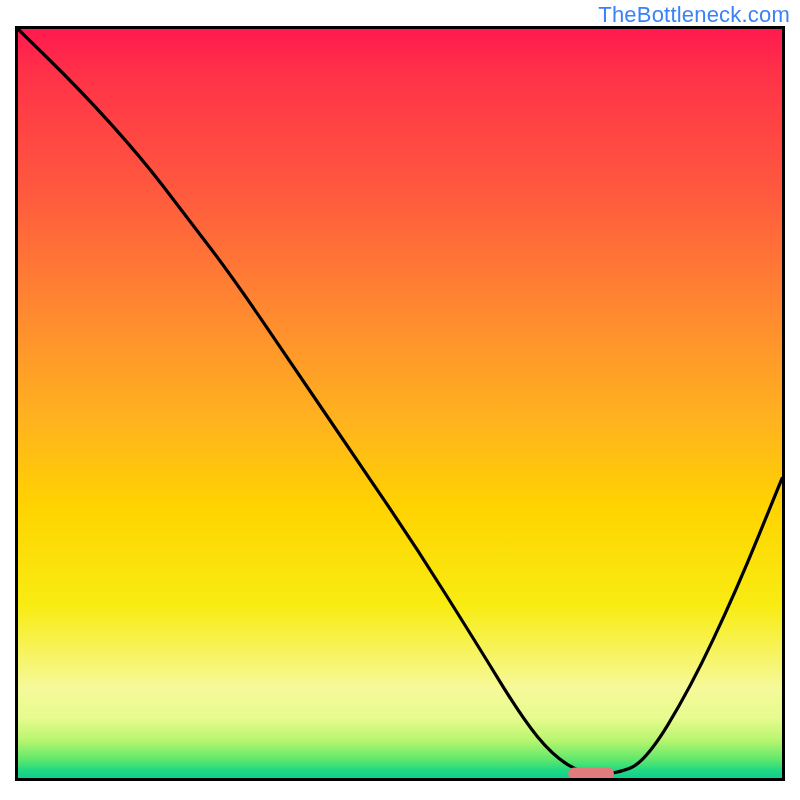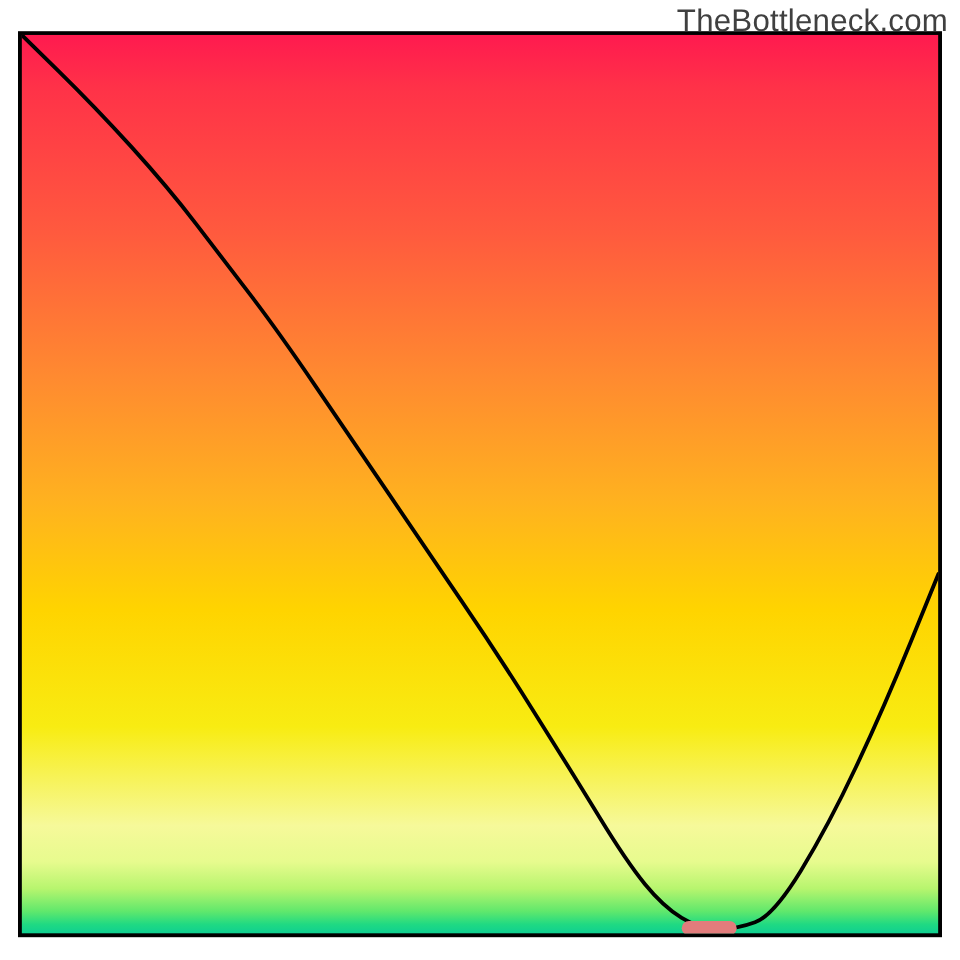--- a/index.html
+++ b/index.html
@@ -12,23 +12,23 @@
   }
   .container {
     position: relative;
     width: 800px;
     height: 800px;
   }
   .watermark {
     position: absolute;
     top: 2px;
     right: 10px;
-    font-size: 26px;
+    font-size: 22px;
     font-weight: 500;
-    color: #404040;
+    color: #3b82f6;
     letter-spacing: 0.2px;
   }
   .frame {
     position: absolute;
     left: 15px;
     top: 26px;
     width: 770px;
     height: 755px;
     background: #000;
   }

